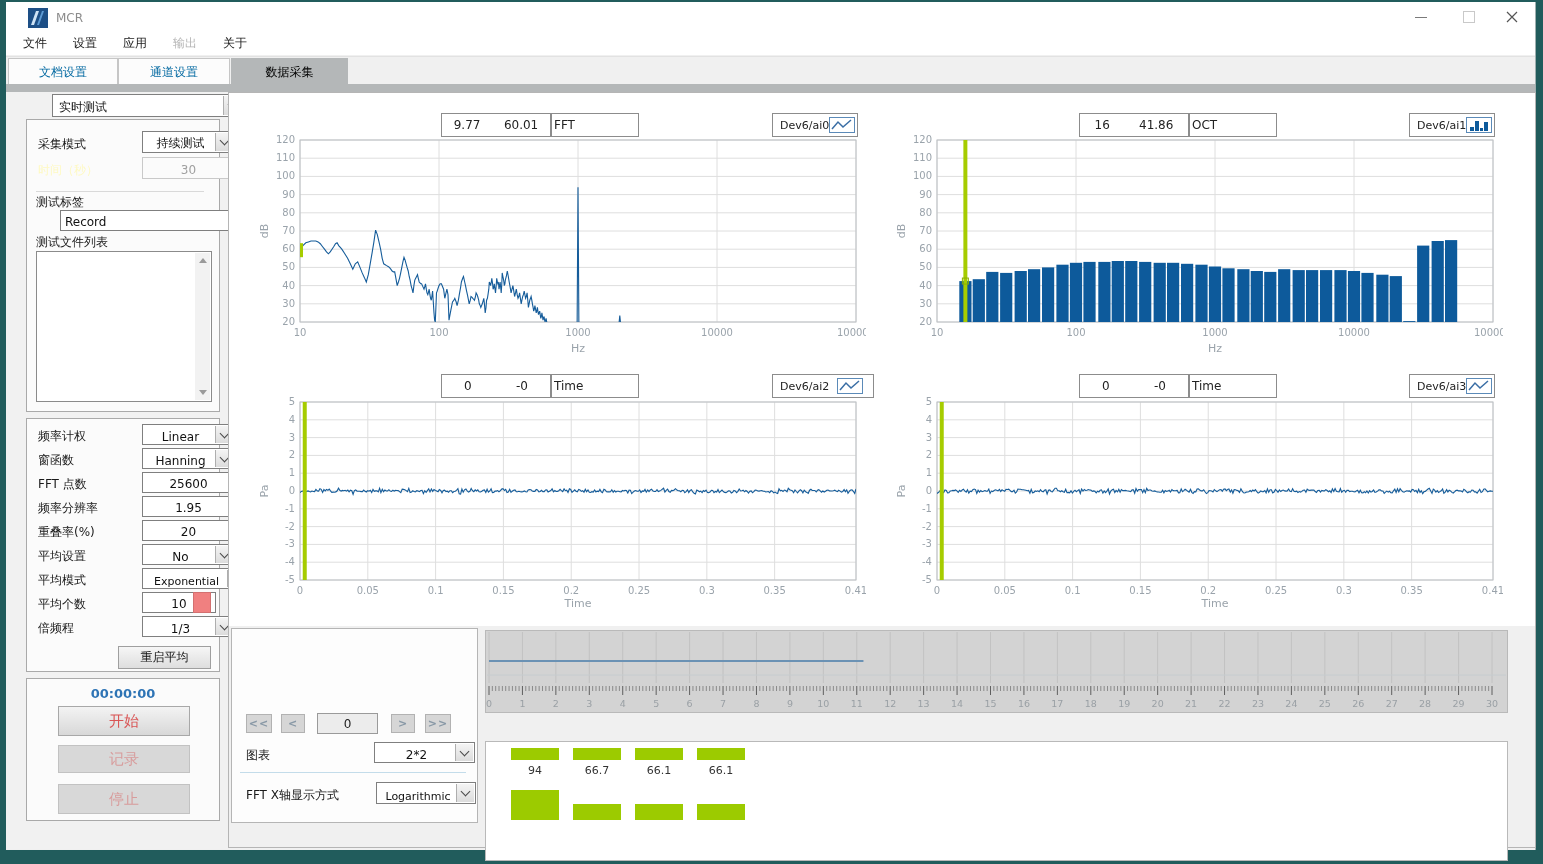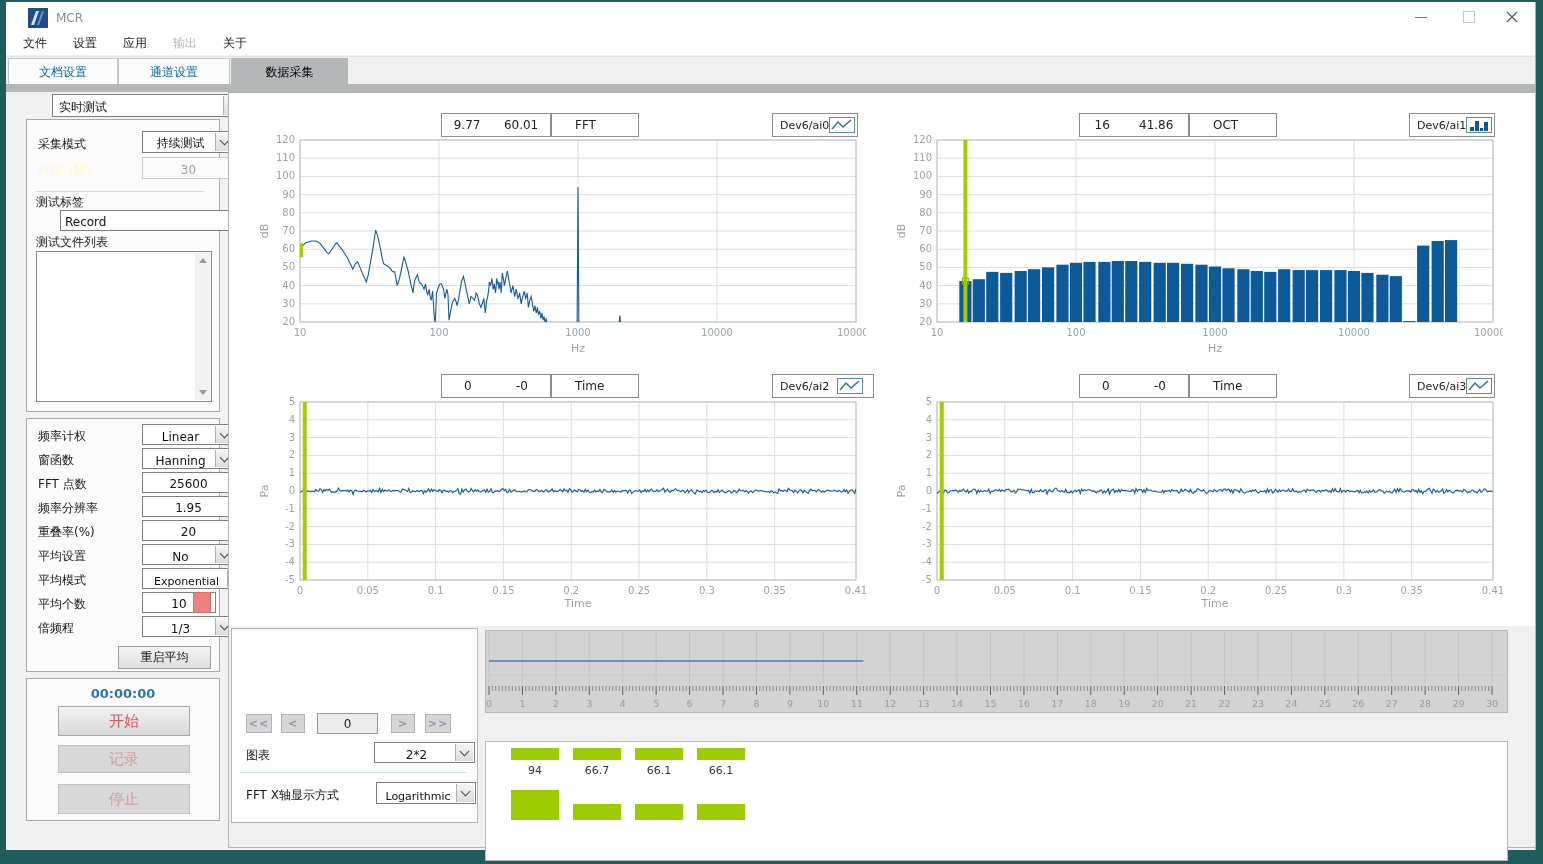--- a/index.html
+++ b/index.html
@@ -40,21 +40,21 @@
   .vscroll{position:absolute;top:1px;right:1px;bottom:1px;width:15px;background:#f2f2f2;}
   .sbtn{position:absolute;left:0;width:15px;height:15px;background:#f2f2f2;display:flex;align-items:center;justify-content:center;}
   .tri-up{width:0;height:0;border-left:4px solid transparent;border-right:4px solid transparent;border-bottom:5px solid #9a9a9a;}
   .tri-down{width:0;height:0;border-left:4px solid transparent;border-right:4px solid transparent;border-top:5px solid #9a9a9a;}
   
   .main-panel{position:absolute;left:228px;top:92px;width:1308px;height:756px;background:#ffffff;border:1px solid #b5b5b5;box-sizing:border-box;}
   .bottom-zone{position:absolute;left:229px;top:626px;width:1306px;height:221px;background:#f0f0f0;}
   .hdrbox{position:absolute;top:113px;height:24px;background:#fff;border:1px solid #8c8c8c;font-size:12px;color:#222;display:flex;align-items:center;box-sizing:border-box;}
   .hdrbox.row2{top:374px;}
   .readout{justify-content:space-around;}
-  .titlebox{padding-left:23px;}
+  .titlebox{padding-left:2px;}
   .devbox{justify-content:space-between;padding:0 10px 0 7px;font-size:11px;}
   .chart{position:absolute;}
   
   .nav-panel{position:absolute;left:231px;top:628px;width:247px;height:195px;background:#fdfdfd;border:1px solid #b5b5b5;box-sizing:border-box;}
   .navbtn{position:absolute;background:#d6d6d6;border:1px solid #b2b2b2;color:#8898a6;font-size:11px;font-weight:bold;display:flex;align-items:center;justify-content:center;box-sizing:border-box;letter-spacing:1px;}
   .counter{position:absolute;background:#ececec;border:1px solid #9a9a9a;font-size:12px;color:#222;display:flex;align-items:center;justify-content:center;box-sizing:border-box;}
   .nav-sep{position:absolute;left:240px;top:772px;width:226px;height:1px;background:#c3dcea;}
   
   .timeline{position:absolute;left:485px;top:630px;width:1023px;height:83px;background:#d3d3d3;border:1px solid #b9b9b9;box-sizing:border-box;}
   .sig-header{position:absolute;left:485px;top:722px;width:1023px;height:19px;background:#a9dcf3;display:flex;align-items:center;box-sizing:border-box;}

